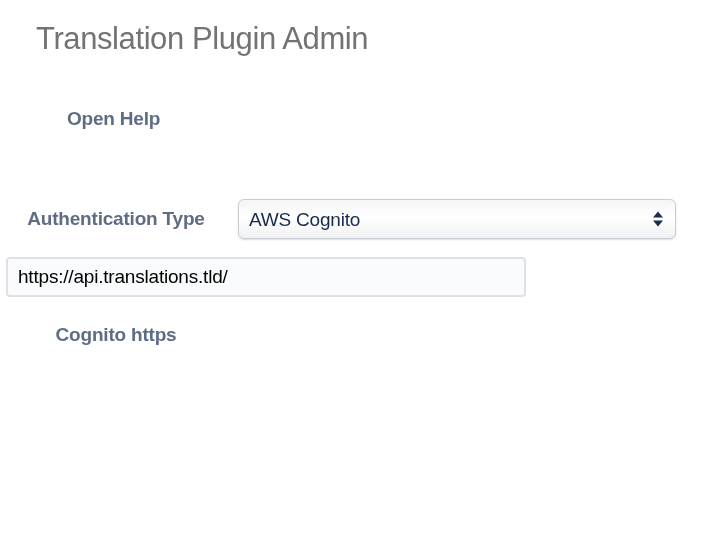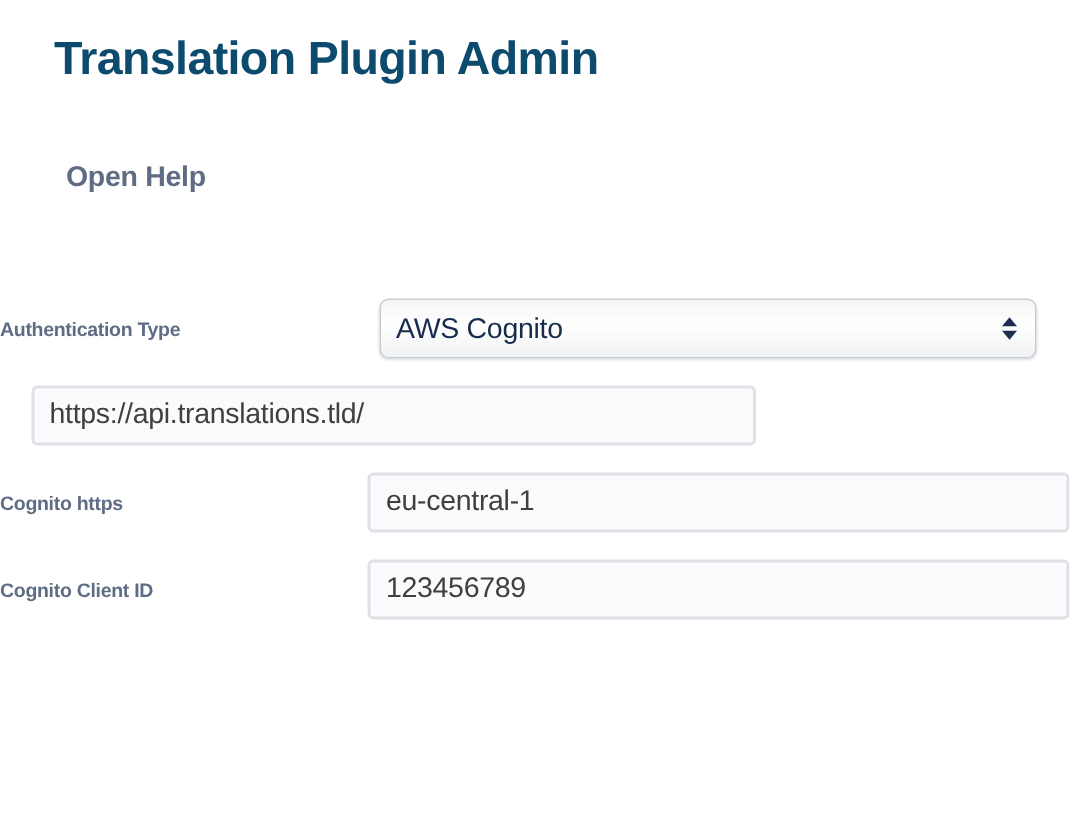--- a/index.html
+++ b/index.html
@@ -10,26 +10,26 @@
   body {
     width: 713px;
     height: 543px;
     overflow: hidden;
     font-family: "Liberation Sans", "DejaVu Sans", sans-serif;
   }
   .page-title {
     margin: 21px 0 0 36px;
     font-size: 31px;
     line-height: 36px;
-    font-weight: 700;
-    color: #0c4a6e;
+    font-weight: 400;
+    color: #737373;
     letter-spacing: -0.4px;
   }
   .help-row {
-    margin: 51px 0 0 44px;
+    margin: 51px 0 0 67px;
     height: 22px;
   }
   .help-link {
     font-size: 19px;
     font-weight: 600;
     color: #5e6c84;
     text-decoration: none;
     letter-spacing: -0.2px;
     cursor: pointer;
   }
@@ -37,39 +37,39 @@
     margin-top: 69px;
   }
   .form-row {
     display: flex;
     align-items: center;
     height: 40px;
     margin-bottom: 18px;
   }
   .form-label {
     width: 232px;
-    text-align: left;
-    font-size: 13px;
+    text-align: center;
+    font-size: 19px;
     font-weight: 600;
     color: #5e6c84;
     letter-spacing: -0.2px;
   }
   .form-control {
-    margin-left: 21px;
+    margin-left: 6px;
   }
   input.text-input {
     box-sizing: border-box;
-    width: 483px;
+    width: 520px;
     height: 40px;
     border: 2px solid #dfe1e6;
     border-radius: 4px;
     background: #fafbfc;
     padding: 0 10px;
     font-size: 19px;
-    color: #404040;
+    color: #000000;
     font-family: inherit;
     letter-spacing: -0.2px;
   }
   input.password-input {
     font-size: 25px;
     letter-spacing: 3px;
     padding-top: 2px;
   }
   .select-wrap {
     position: relative;
@@ -139,23 +139,18 @@
       </span>
     </div>
   </div>
 
   <div class="form-row">
     <input type="text" class="form-control text-input" value="https://api.translations.tld/" style="">
   </div>
 
   <div class="form-row">
     <label class="form-label">Cognito https</label>
-    <input type="text" class="form-control text-input" value="eu-central-1" style="">
   </div>
 
-  <div class="form-row">
-    <label class="form-label">Cognito Client ID</label>
-    <input type="text" class="form-control text-input" value="123456789" style="">
-  </div>
 
 
 
 </form>
 
 </body></html>

